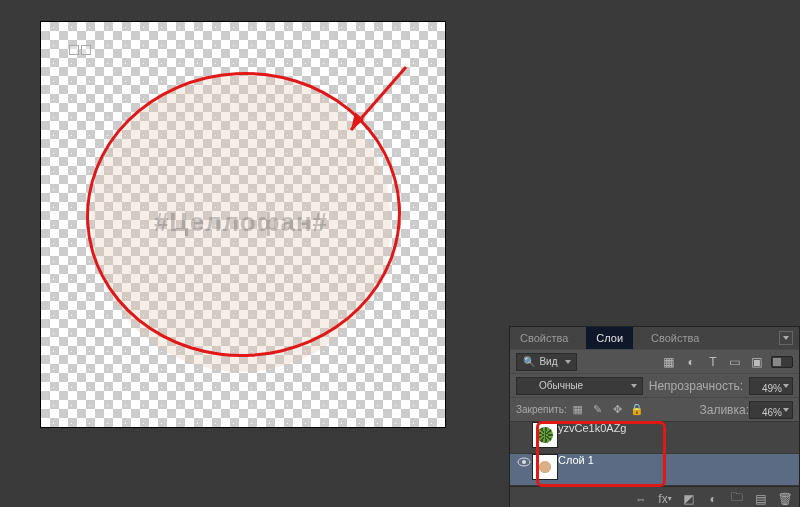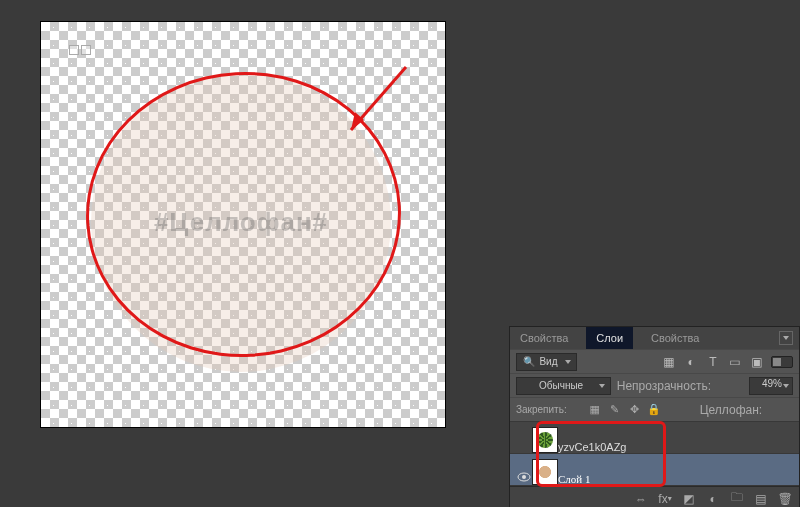--- a/index.html
+++ b/index.html
@@ -212,46 +212,46 @@
 .opacity-field {
   background: #3a3a3a;
   border: 1px solid #2a2a2a;
   width: 44px;
   height: 18px;
   font-size: 10px;
   color: #ccc;
   padding: 0 10px 0 4px;
   text-align: right;
   position:relative;
-  display:flex;align-items:flex-start;justify-content:flex-end;margin-left:32px;
+  display:flex;align-items:flex-end;justify-content:flex-end;
 }
 .opacity-field::after{
   content:"";
   position:absolute;right:3px;top:6px;
   border-left:3px solid transparent;
   border-right:3px solid transparent;
   border-top:4px solid #aaa;
 }
-.lock-row { font-size: 10px; color: #aaa; gap: 17px;}
+.lock-row { font-size: 10px; color: #aaa; gap: 0;}
 .lock-icons { display:flex; gap:6px; align-items:center; margin: 0 4px;}
 .licon { width:14px; height:14px; color:#aaa; display:flex;align-items:center;justify-content:center; font-size:11px; }
 
 .layers-list {
   background: #444;
   border-top: 1px solid #383838;
 }
 .layer-row {
   display: flex;
-  align-items: flex-end;
+  align-items: flex-start;
   height: 32px;
   border-bottom: 1px solid #383838;
   padding: 0 6px;
   gap: 0;
 }
-.layer-row.selected { background: #5a6b83; color: #fff; font-family: Liberation Serif, serif;}
+.layer-row.selected { background: #5a6b83; color: #fff;}
 .eye-slot {
   width: 16px;
   height: 16px;
   display:flex;align-items:center;justify-content:center;
   color: #ccc;
 }
 .thumb {
   width: 26px;
   height: 26px;
   border:1px solid #222;
@@ -354,21 +354,21 @@
 
   <div class="panel-row lock-row">
     <span>Закрепить:</span>
     <div class="lock-icons">
       <div class="licon">▦</div>
       <div class="licon">✎</div>
       <div class="licon">✥</div>
       <div class="licon">🔒</div>
     </div>
     <span style="flex:1"></span>
-    <span class="opacity-label">Целлофан:</span>
+    <span class="opacity-label">Заливка:</span>
     <div class="opacity-field">
       <span>46%</span>
     </div>
   </div>
 
   <div class="layers-list" style="position:relative;">
     <div class="layer-row">
       <div class="eye-slot"></div>
       <div class="thumb thumb1"></div>
       <div class="layer-name">yzvCe1k0AZg</div>

